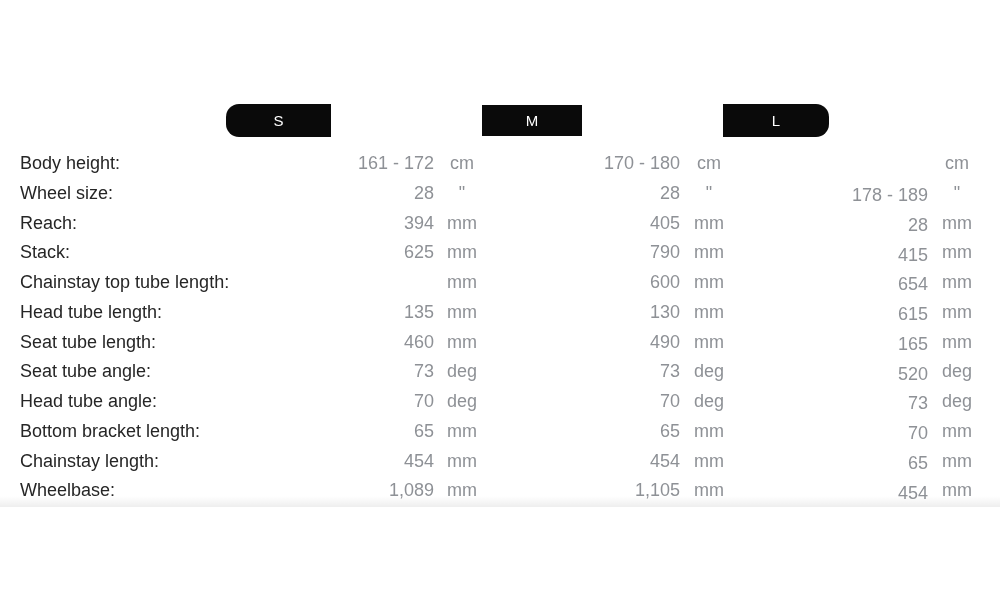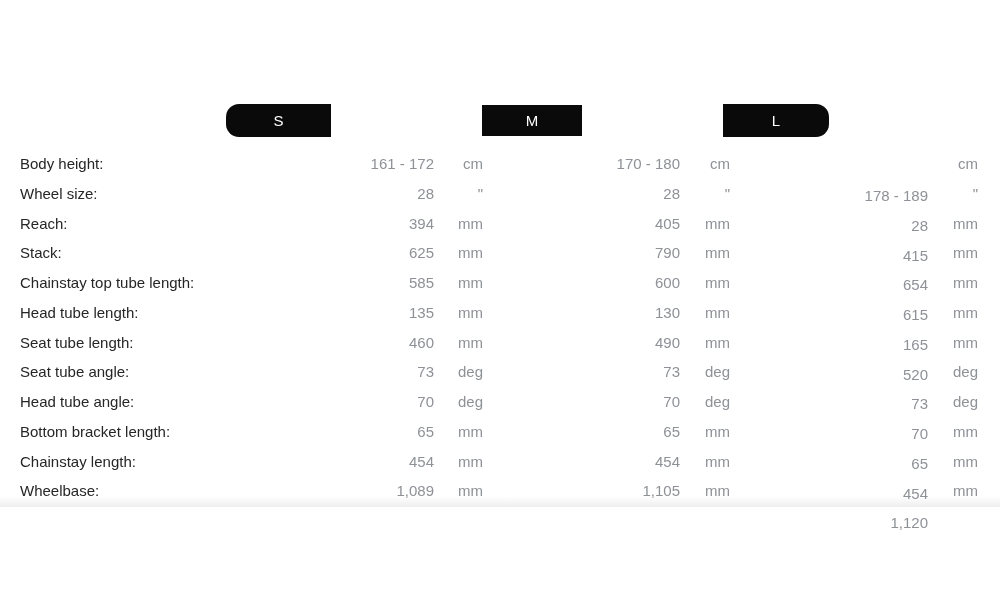--- a/index.html
+++ b/index.html
@@ -36,38 +36,38 @@
   #rows {
     position: absolute;
     top: 149px;
     left: 0;
     width: 1000px;
   }
   .row {
     position: relative;
     height: 29.75px;
     line-height: 29.75px;
-    font-size: 15px;
+    font-size: 18px;
     text-decoration: underline;
   }
   .lbl {
     position: absolute;
     left: 20px;
     color: var(--label-text, #262626);
     white-space: nowrap;
   }
   .num {
     position: absolute;
     text-align: right;
     color: var(--value-text, #8e9196);
     white-space: nowrap;
   }
   .unit {
     position: absolute;
-    text-align: right;
+    text-align: center;
     color: var(--value-text, #8e9196);
     white-space: nowrap;
   }
   .col0  { left: 284px; width: 150px; }
   .col0u { left: 441px; width: 42px; }
   .col1  { left: 530px; width: 150px; }
   .col1u { left: 688px; width: 42px; }
   .col2  { left: 778px; width: 150px; margin-top: 32px; }
   .col2u { left: 936px; width: 42px; }
 
@@ -120,21 +120,20 @@
         <span class="lbl">Stack:</span>
         <span class="num col0">625</span>
         <span class="unit col0u">mm</span>
         <span class="num col1">790</span>
         <span class="unit col1u">mm</span>
         <span class="num col2">654</span>
         <span class="unit col2u">mm</span>
       </div>
       <div class="row">
         <span class="lbl">Chainstay top tube length:</span>
-        <span class="num col0">585</span>
         <span class="unit col0u">mm</span>
         <span class="num col1">600</span>
         <span class="unit col1u">mm</span>
         <span class="num col2">615</span>
         <span class="unit col2u">mm</span>
       </div>
       <div class="row">
         <span class="lbl">Head tube length:</span>
         <span class="num col0">135</span>
         <span class="unit col0u">mm</span>
@@ -187,19 +186,18 @@
         <span class="unit col1u">mm</span>
         <span class="num col2">454</span>
         <span class="unit col2u">mm</span>
       </div>
       <div class="row">
         <span class="lbl">Wheelbase:</span>
         <span class="num col0">1,089</span>
         <span class="unit col0u">mm</span>
         <span class="num col1">1,105</span>
         <span class="unit col1u">mm</span>
-        <span class="num col2">1,120</span>
         <span class="unit col2u">mm</span>
       </div>
     </div>
 
   <div class="bottom-shadow"></div>
 </div>
 
 </body></html>

